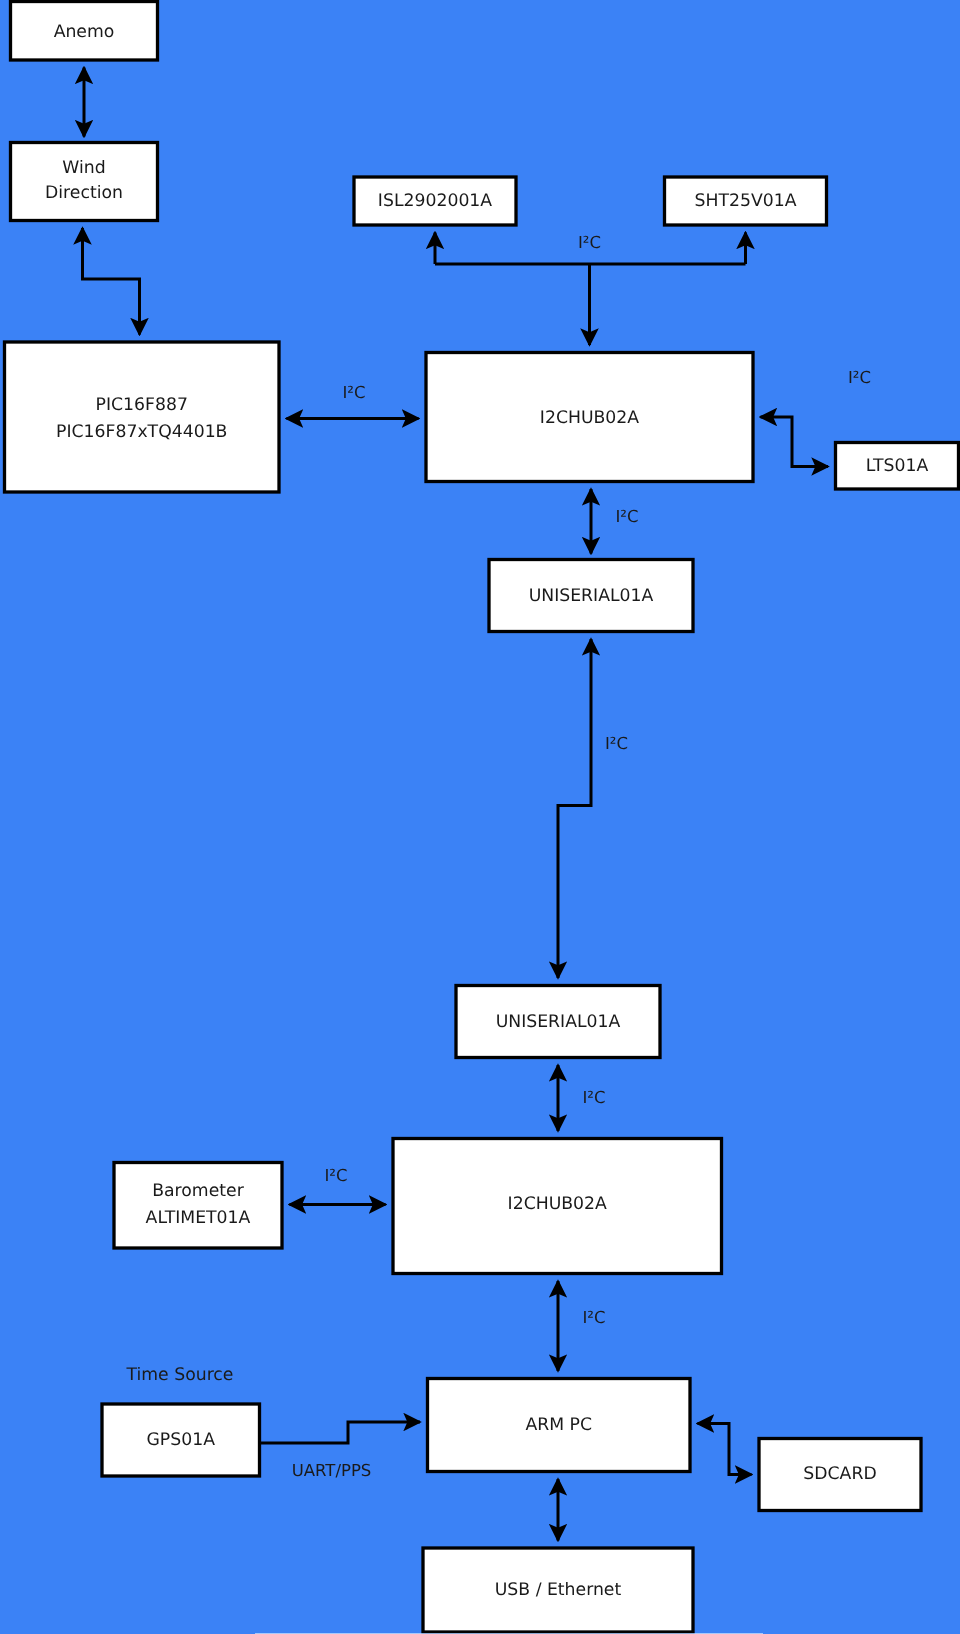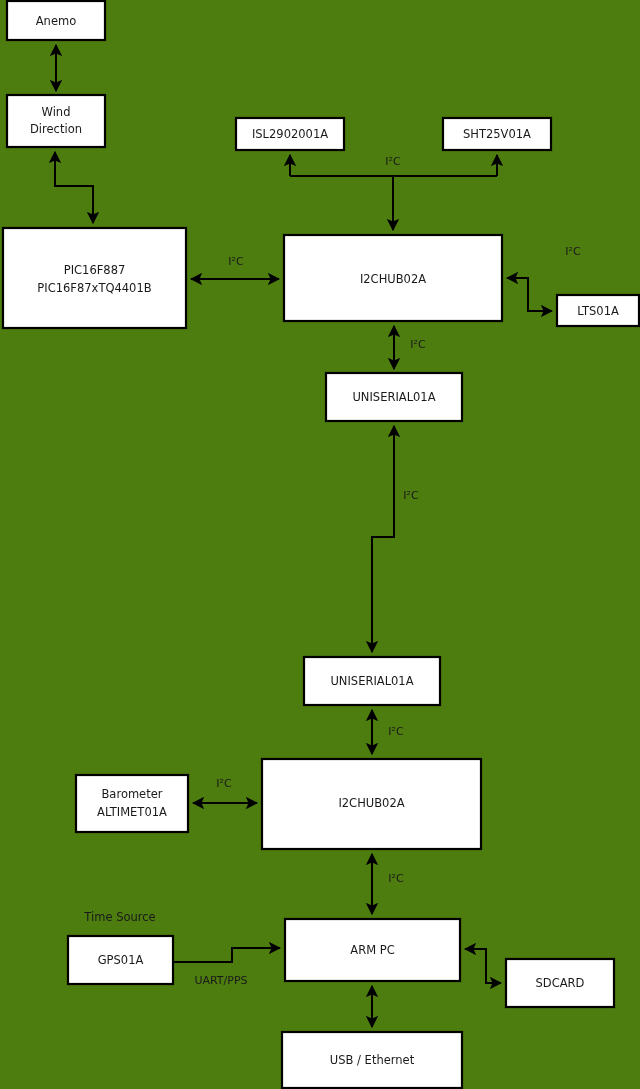--- a/index.html
+++ b/index.html
@@ -7,21 +7,21 @@
     padding: 0;
     background: #ffffff;
   }
   body {
     font-family: "DejaVu Sans", sans-serif;
   }
   #diagram-root {
     position: relative;
     width: 640px;
     height: 1089px;
-    background: #4d7c0f;
+    background: #3b82f6;
     overflow: hidden;
     text-decoration: underline;
   }
   svg.diagram {
     display: block;
     width: 640px;
     height: 1089px;
   }
   .node-rect {
     fill: #ffffff;

